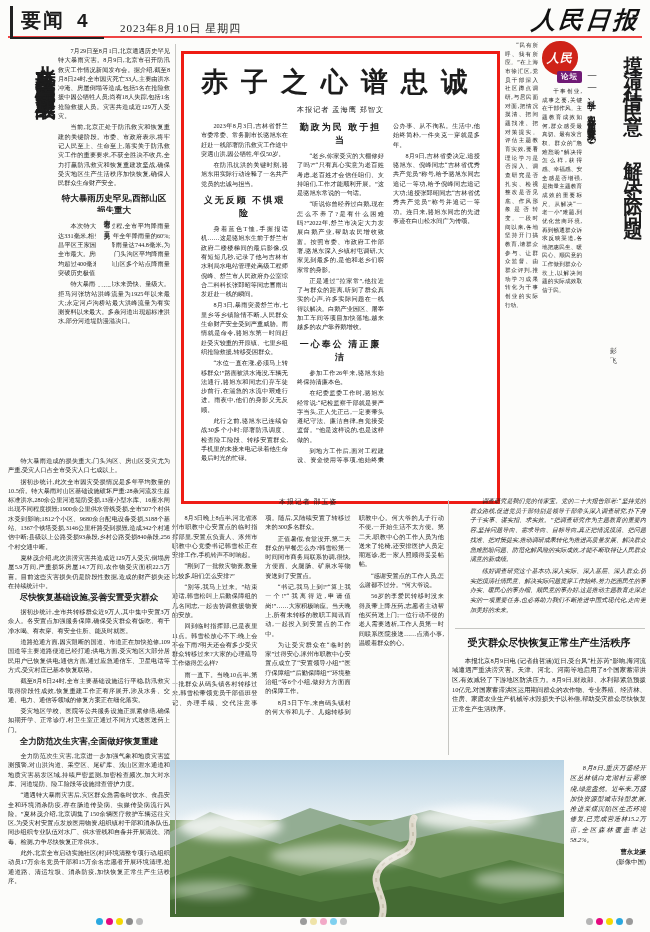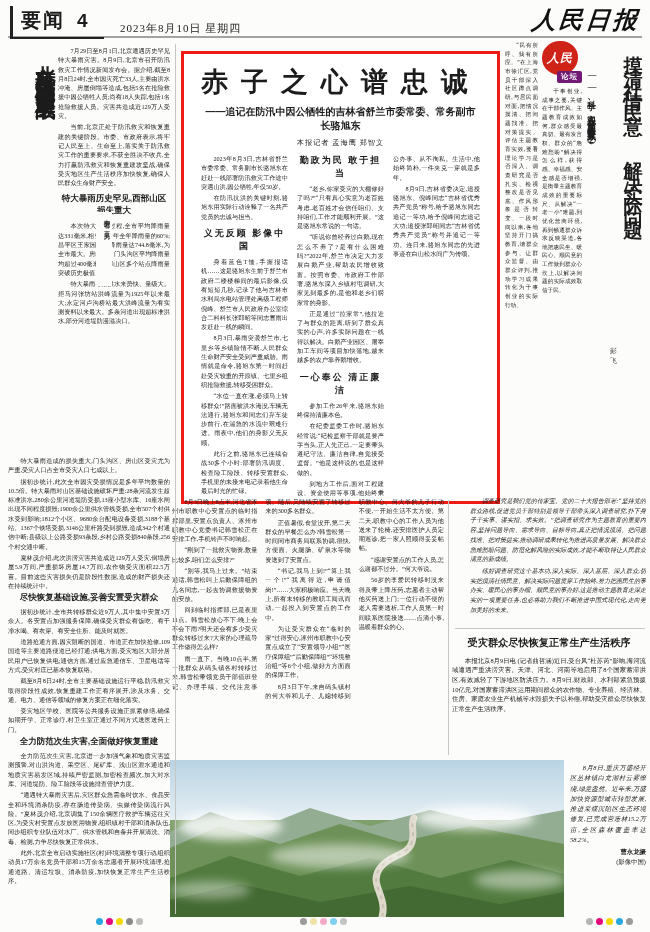--- a/index.html
+++ b/index.html
@@ -1,19 +1,19 @@
 <!DOCTYPE html>
 <html style="--accent: #ee1c14;"><head>
 <meta charset="utf-8">
 <style>
   html,body{margin:0;padding:0;background:#e9e9e6;}
   .page{position:relative;width:650px;height:932px;background:#fcfcfa;margin:0 auto;
         font-family:"Liberation Serif","DejaVu Serif",serif;color:#1c1c1c;overflow:hidden;}
   
-  .header{position:absolute;left:8px;top:4px;width:634px;height:32px;border-bottom:2px solid #a3a3a3;}
+  .header{position:absolute;left:8px;top:4px;width:634px;height:32px;border-bottom:2px solid #ef4444;}
   .section-tag{position:absolute;left:2px;top:2px;border-left:3px solid #222;border-bottom:2px solid #222;
                padding:1px 16px 3px 8px;display:flex;align-items:baseline;gap:12px;}
   .section-name{font-family:"Liberation Sans",sans-serif;font-weight:900;font-size:20px;letter-spacing:2px;}
   .page-num{font-family:"Liberation Sans",sans-serif;font-size:19px;font-weight:700;}
   .date{position:absolute;left:112px;top:17px;font-size:11px;color:#222;letter-spacing:1px;}
   .masthead{position:absolute;right:2px;top:0;font-weight:900;font-size:24px;font-style:italic;
             transform:skewX(-5deg);letter-spacing:3px;color:#111;}
   
   .t{font-size:6.2px;line-height:1.5;text-align:justify;margin:0 0 2px 0;text-indent:2em;}
   .sub{font-family:"Liberation Sans",sans-serif;font-weight:700;text-align:center;margin:0 0 3px;}
@@ -119,26 +119,25 @@
     <p class="t">截至8月8日24时,全市主要基础设施运行平稳,防汛救灾取得阶段性成效,恢复重建工作正有序展开,涉及水务、交通、电力、通信等领域的修复方案正在细化落实。</p>
     <p class="t">受灾地区学校、医院等公共服务设施正抓紧修缮,确保如期开学、正常诊疗,村卫生室正通过不同方式送医送药上门。</p>
     <p class="sub wide">全力防范次生灾害,全面做好恢复重建</p>
     <p class="t">全力防范次生灾害,北京进一步加强气象和地质灾害监测预警,对山洪沟道、采空区、尾矿库、浅山区泄水通道和地质灾害易发区域,持续严密监测,加密检查频次,加大对水库、河道堤防、险工险段等设施排查管护力度。</p>
     <p class="t">“遭遇特大暴雨灾害后,灾区群众急需临时饮水、食品安全和环境消杀防疫,存在肠道传染病、虫媒传染病流行风险。”夏林茂介绍,北京调集了150余辆医疗救护车辆运往灾区,为受灾村安置点发放医用物资,组织镇村干部和消杀队伍,同步组织专业队伍对水厂、供水管线和自备井开展清洗、消毒、检测,力争尽快恢复正常供水。</p>
     <p class="t">此外,北京全市启动实施社区(村)环境清整专项行动,组织动员17万余名党员干部和15万余名志愿者开展环境清理,抢通道路、清运垃圾、消杀防疫,加快恢复正常生产生活秩序。</p>
   </div>
 
   <div class="feature">
     <div class="feature-h1">赤子之心谱忠诚</div>
-    <div class="feature-dek">——追记在防汛中因公牺牲的吉林省舒兰市委常委、常务副市长骆旭东</div>
     <div class="feature-by">本报记者 孟海鹰 郑智文</div>
     <div class="feature-body">
       <p class="t">2023年8月3日,吉林省舒兰市委常委、常务副市长骆旭东在赶赴一线部署防汛救灾工作途中突遇山洪,因公牺牲,年仅50岁。</p>
       <p class="t">在防汛抗洪的关键时刻,骆旭东用实际行动诠释了一名共产党员的忠诚与担当。</p>
-      <p class="sub">义无反顾 影像中国</p>
+      <p class="sub">义无反顾 不惧艰险</p>
       <p class="t">身着蓝色T恤,手握报话机……这是骆旭东生前于舒兰市政府二楼楼梯间的最后影像,仅有短短几秒,记录了他与吉林市水利局水电站管理处高级工程师倪峰、舒兰市人民政府办公室综合二科科长张郅昭等同志冒雨出发赶赴一线的瞬间。</p>
       <p class="t">8月3日,暴雨突袭舒兰市,七里乡等乡镇险情不断,人民群众生命财产安全受到严重威胁。雨情就是命令,骆旭东第一时间赶赴受灾较重的开原镇、七里乡组织抢险救援,转移受困群众。</p>
       <p class="t">“水位一直在涨,必须马上转移群众!”路面被洪水淹没,车辆无法通行,骆旭东和同志们弃车徒步前行,在湍急的水流中艰难行进。雨夜中,他们的身影义无反顾。</p>
       <p class="t">此行之前,骆旭东已连续奋战30多个小时:部署防汛调度、检查险工险段、转移安置群众,手机里的未接来电记录着他生命最后时光的忙碌。</p>
       <p class="sub">勤政为民 敢于担当</p>
       <p class="t">“老乡,你家受灾的大棚修好了吗?”“只有真心实意为老百姓考虑,老百姓才会信任咱们、支持咱们,工作才能顺利开展。”这是骆旭东常说的一句话。</p>
       <p class="t">“听说你曾经养过白鹅,现在怎么不养了?是有什么困难吗?”2022年,舒兰市决定大力发展白鹅产业,帮助农民增收致富。按照市委、市政府工作部署,骆旭东深入乡镇村屯调研,大家见到最多的,是他和老乡们唠家常的身影。</p>
       <p class="t">正是通过“拉家常”,他拉近了与群众的距离,听到了群众真实的心声,许多实际问题在一线得以解决。白鹅产业园区、屠宰加工车间等项目加快落地,越来越多的农户靠养鹅增收。</p>
       <p class="sub">一心奉公 清正廉洁</p>
       <p class="t">参加工作26年来,骆旭东始终保持清廉本色。</p>
@@ -166,20 +165,21 @@
       <div class="forum-author">彭 飞</div>
       <div class="forum-headline">摸清社情民意 解决实际问题</div>
     </div>
   </div>
   <div class="forum-tail">
     <p class="t">调查研究是我们党的传家宝。党的二十大报告部署:“坚持党的群众路线,促进党员干部特别是领导干部带头深入调查研究,扑下身子干实事、谋实招、求实效。”把调查研究作为主题教育的重要内容,坚持问题导向、需求导向、目标导向,真正把情况摸清、把问题找准、把对策提实,推动调研成果转化为推进高质量发展、解决群众急难愁盼问题、防范化解风险的实际成效,才能不断取得让人民群众满意的新成绩。</p>
     <p class="t">练好调查研究这个基本功,深入实际、深入基层、深入群众,切实把摸清社情民意、解决实际问题贯穿工作始终,努力把惠民生的事办实、暖民心的事办细、顺民意的事办好,这是推动主题教育走深走实的一项重要任务,也必将助力我们不断推进中国式现代化,走向更加美好的未来。</p>
   </div>
 
   <div class="temp">
+    <div class="temp-by">本报记者 邵玉姿</div>
     <div class="temp-body">
       <p class="t">8月3日晚上8点半,河北省涿州市职教中心安置点的临时指挥部里,安置点负责人、涿州市职教中心党委书记韩雪松正在安排工作,手机铃声不时响起。</p>
       <p class="t">“刚到了一批救灾物资,数量比较多,咱们怎么安排?”</p>
       <p class="t">“别等,我马上过来。”结束通话,韩雪松叫上后勤保障组的几名同志,一起去协调救援物资的安放。</p>
       <p class="t">回到临时指挥部,已是夜里11点。韩雪松放心不下:晚上会不会下雨?明天还会有多少受灾群众转移过来?大家的心理疏导工作做得怎么样?</p>
       <p class="t">雨一直下。当晚10点半,第一批群众从码头镇各村转移过来,韩雪松带领党员干部值班登记、办理手续、交代注意事项。随后,又陆续安置了转移过来的300多名群众。</p>
       <p class="t">正值暑假,食堂没开,第二天群众的早餐怎么办?韩雪松第一时间同市商务局联系协调,很快,方便面、火腿肠、矿泉水等物资送到了安置点。</p>
       <p class="t">“书记,我马上到!”“算上我一个!”“我离得近,申请值岗!”……大家积极响应。当天晚上,所有未转移的教职工闻讯而动,一起投入到安置点的工作中。</p>
       <p class="t">为让受灾群众在“临时的家”过得安心,涿州市职教中心安置点成立了“安置领导小组”“医疗保障组”“后勤保障组”“环境整治组”等6个小组,做好方方面面的保障工作。</p>
       <p class="t">8月3日下午,来自码头镇村的何大爷和儿子、儿媳转移到职教中心。何大爷的儿子行动不便,一开始生活不太方便。第二天,职教中心的工作人员为他送来了轮椅,还安排医护人员定期巡诊,把一家人照顾得妥妥帖帖。</p>

